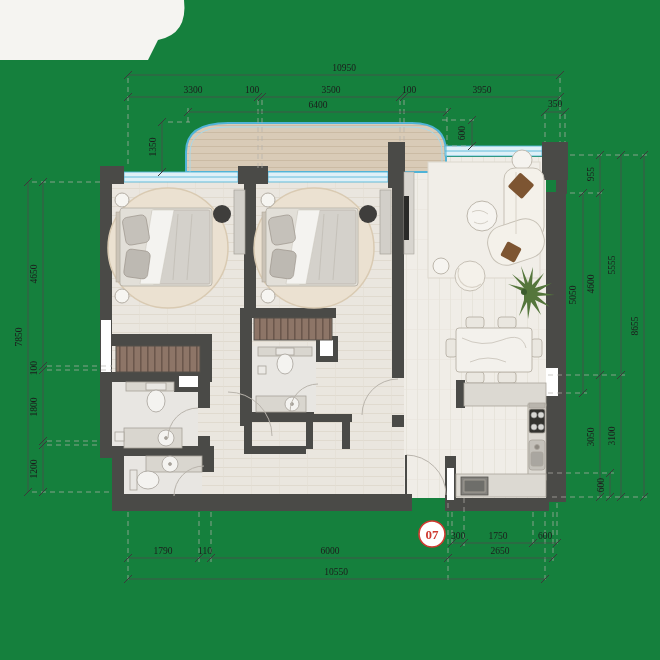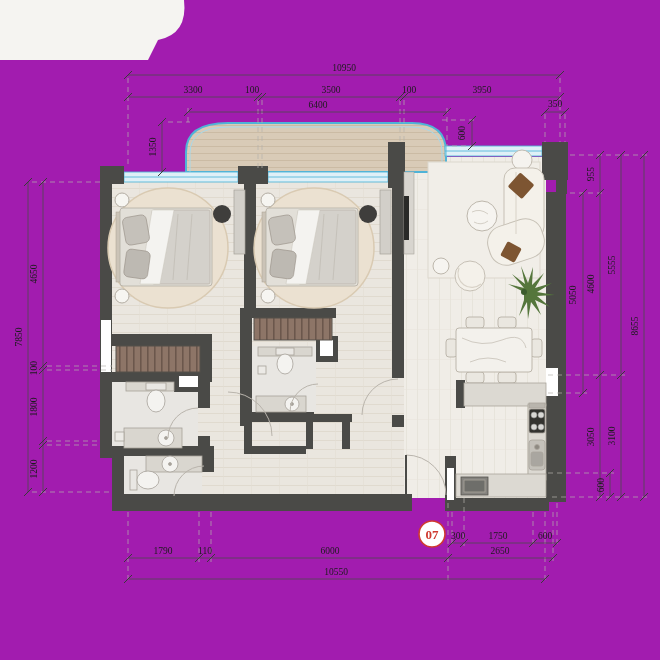--- a/index.html
+++ b/index.html
@@ -1,16 +1,16 @@
 <!DOCTYPE html>
 <html><head>
 <meta charset="utf-8">
 <style>
   html,body{margin:0;padding:0;background:#ffffff;}
-  .stage{position:relative;width:660px;height:660px;background:#a21caf;overflow:hidden;
+  .stage{position:relative;width:660px;height:660px;background:#15803d;overflow:hidden;
          font-family:"Liberation Serif", serif;}
   svg{display:block;}
   .dim-text{font-family:"Liberation Serif", serif;font-size:9.5px;fill:#1c1c1c;text-anchor:middle;}
   .unit-text{font-family:"Liberation Serif", serif;font-size:13px;fill:#cf3a30;text-anchor:middle;font-weight:bold;}
 </style>
 </head>
 <body>
 
 <div class="stage">
 <svg width="660" height="660" viewBox="0 0 660 660">

